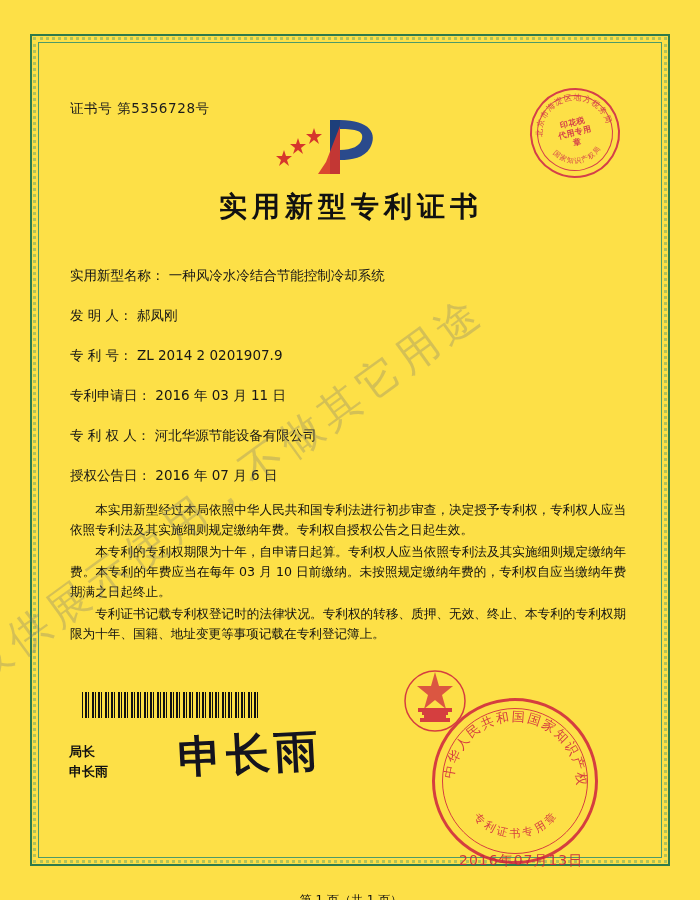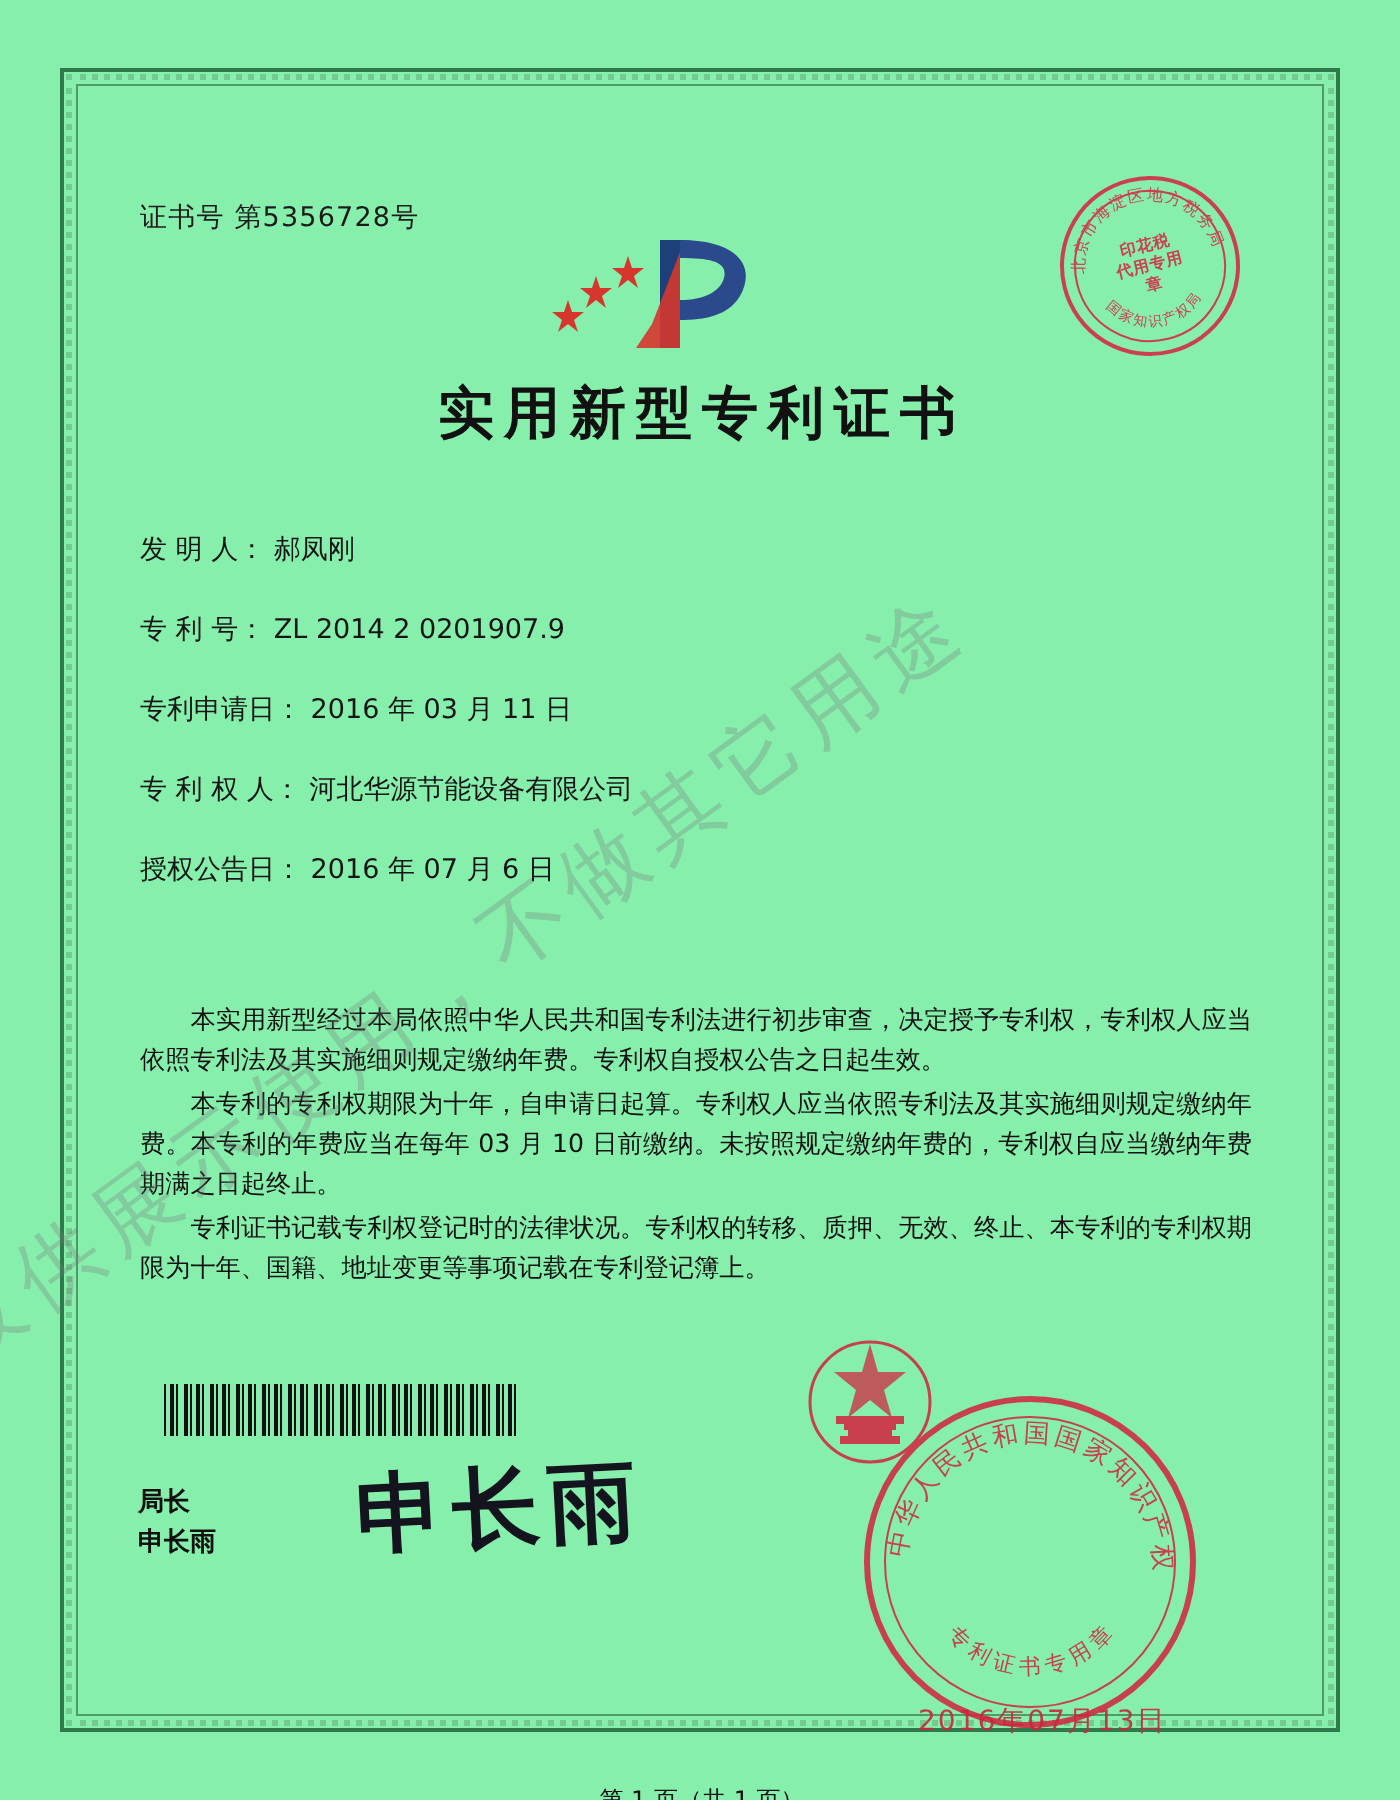--- a/index.html
+++ b/index.html
@@ -15,21 +15,21 @@
     overflow: hidden;
     position: relative;
   }
 
   
   .certificate {
     position: absolute;
     left: 0; top: 0;
     width: 700px;
     height: 900px;
-    background: #86efac;
+    background: #fde047;
   }
 
   
   .border-outer {
     position: absolute;
     left: 30px; top: 34px;
     width: 640px; height: 832px;
     border: 2px solid #2f7a4a;
     box-sizing: border-box;
   }
@@ -273,20 +273,24 @@
 
         <path d="M56 8 L66 8 L66 62 L56 62 Z" fill="#1d3f7a"></path>
         <path d="M66 8 C96 8 104 22 96 36 C90 46 78 48 66 48 L66 38 C78 38 86 34 88 27 C90 19 82 17 66 17 Z" fill="#2a4a8c"></path>
         <path d="M52 50 L66 14 L66 62 L44 62 Z" fill="#d6362c" opacity="0.9"></path>
       </svg>
     </div>
 
     <div class="title">实用新型专利证书</div>
 
     <div class="fields">
+      <div class="field-row">
+        <span class="field-label">实用新型名称：</span>
+        <span class="field-value">一种风冷水冷结合节能控制冷却系统</span>
+      </div>
       <div class="field-row">
         <span class="field-label">发 明 人：</span>
         <span class="field-value">郝凤刚</span>
       </div>
       <div class="field-row">
         <span class="field-label">专 利 号：</span>
         <span class="field-value">ZL 2014 2 0201907.9</span>
       </div>
       <div class="field-row">
         <span class="field-label">专利申请日：</span>

